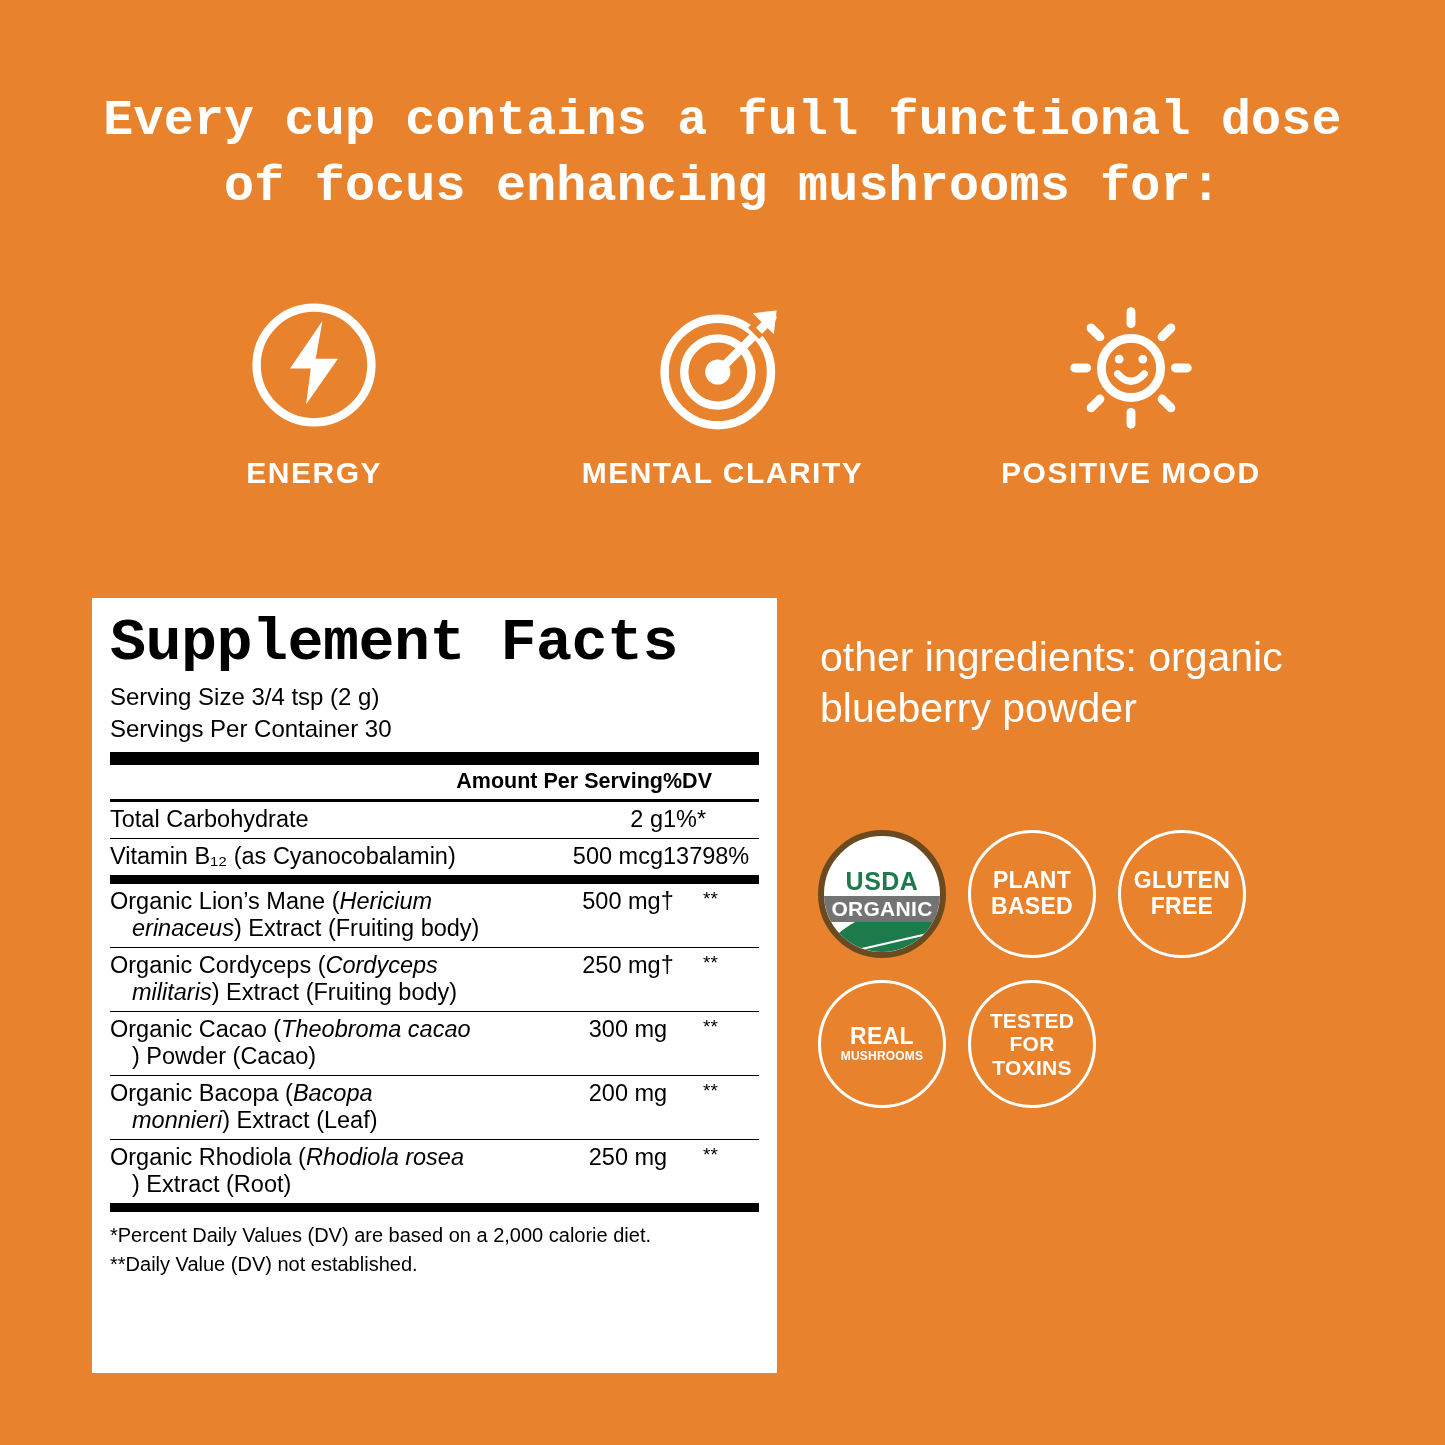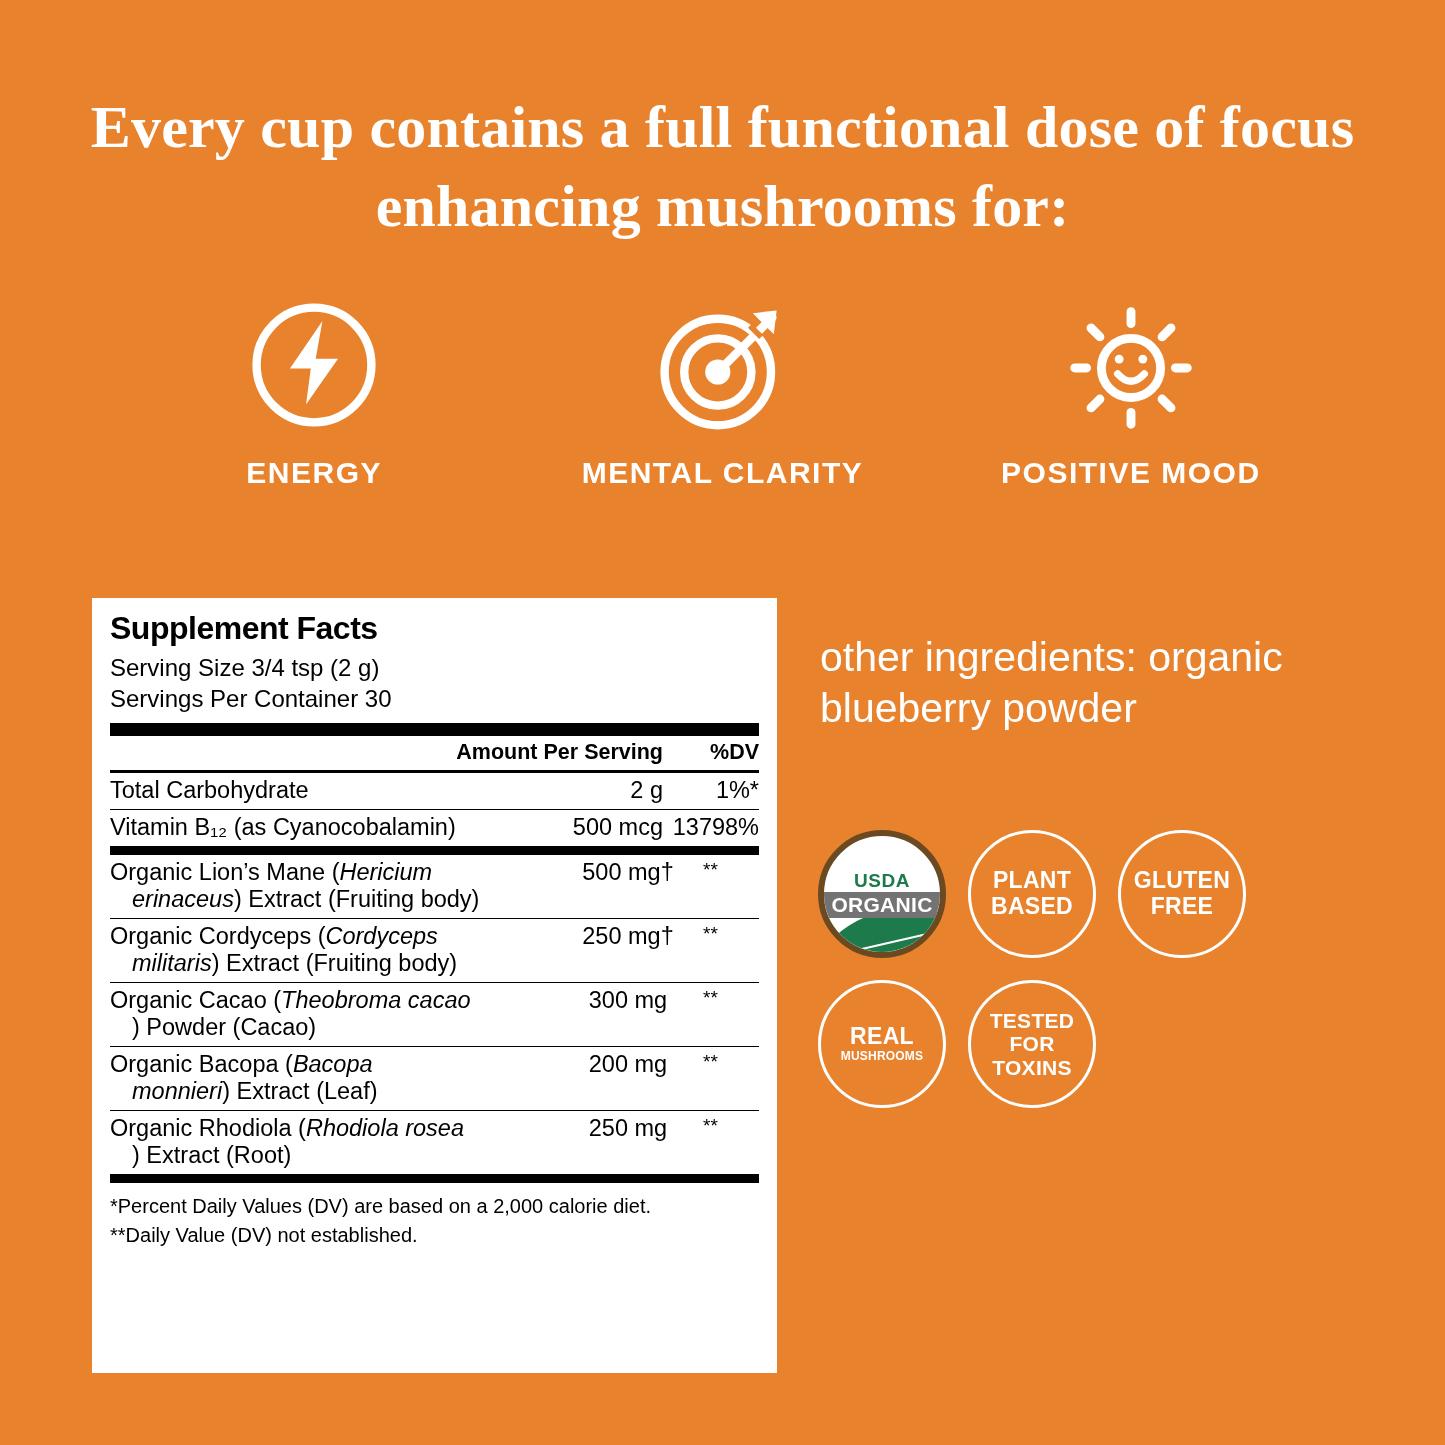--- a/index.html
+++ b/index.html
@@ -10,23 +10,23 @@
     overflow: hidden;
   }
   .page { position: relative; width: 1445px; height: 1445px; }
 
   
   .headline {
     position: absolute;
     top: 88px; left: 80px; width: 1285px;
     text-align: center;
     color: #ffffff;
-    font-family: Liberation Serif, serif;
+    font-family: Liberation Mono, monospace;
     font-weight: bold;
-    font-size: 60px;
+    font-size: 50px;
     line-height: 1.32;
     letter-spacing: 0.2px;
   }
 
   
   .benefits {
     position: absolute;
     top: 295px; left: 110px; width: 1225px;
     display: flex;
     justify-content: space-around;
@@ -48,37 +48,37 @@
   
   .facts {
     position: absolute;
     left: 92px; top: 598px;
     width: 685px; height: 775px;
     background: #ffffff;
     padding: 14px 18px 10px 18px;
     color: #000;
   }
   .facts-title {
-    font-family: Liberation Sans, sans-serif;
+    font-family: Liberation Mono, monospace;
     font-weight: bold;
-    font-size: 32px;
+    font-size: 60px;
     letter-spacing: -0.5px;
     line-height: 1.05;
     margin-bottom: 6px;
   }
   .serving { font-size: 24px; line-height: 1.32; }
   .bar-thick { height: 13px; background: #000; margin-top: 8px; }
   .bar-mid { height: 9px; background: #000; }
   .rule { height: 2px; background: #000; }
 
   table.nutri { width: 100%; border-collapse: collapse; font-size: 23.5px; }
   table.nutri td { padding: 4px 0 5px 0; vertical-align: top; }
   .hdr td { font-weight: bold; font-size: 21.5px; padding: 3px 0 4px 0; }
   .amt { text-align: right; white-space: nowrap; }
-  .dv { text-align: right; white-space: nowrap; width: 96px; }
+  .dv { white-space: nowrap; width: 96px; }
   .name { padding-right: 6px; }
   .name i { font-style: italic; }
   .ing-amt { text-align: center; width: 150px; white-space: nowrap; }
   .ing-dv { text-align: left; width: 56px; vertical-align: top; font-size: 19px; padding-top: 4px;}
   .rowline td { border-top: 1.5px solid #000; }
   .footnotes { font-size: 20px; line-height: 1.45; padding-top: 9px; }
   .indent2 { display: block; padding-left: 22px; text-indent: 0; }
 
   
   .other-ing {
@@ -115,21 +115,21 @@
   .usda {
     width: 128px; height: 128px; border-radius: 50%;
     background: #fff;
     border: 6px solid #6b4a22;
     position: relative;
     display: flex; flex-direction: column;
     align-items: center; justify-content: center;
     overflow: hidden;
   }
   .usda .usda-top {
-    color: #1d7a4b; font-weight: bold; font-size: 19px; letter-spacing: 0.5px;
+    color: #1d7a4b; font-weight: bold; font-size: 25px; letter-spacing: 0.5px;
     z-index: 2;
   }
   .usda .usda-bot {
     margin-top: 0;
     background: #737373; color: #fff; font-weight: bold;
     font-size: 21px; letter-spacing: 0.3px;
     padding: 1px 9px; border-radius: 3px;
     z-index: 2;
   }
   .usda .leaf {

